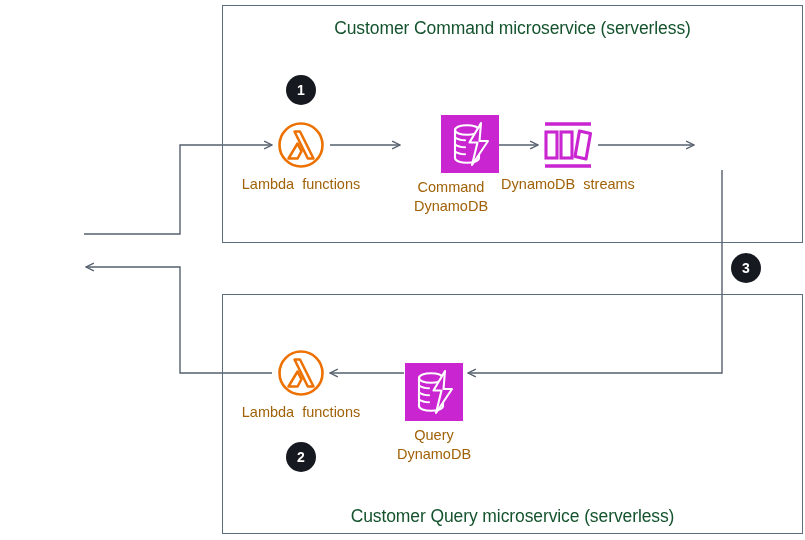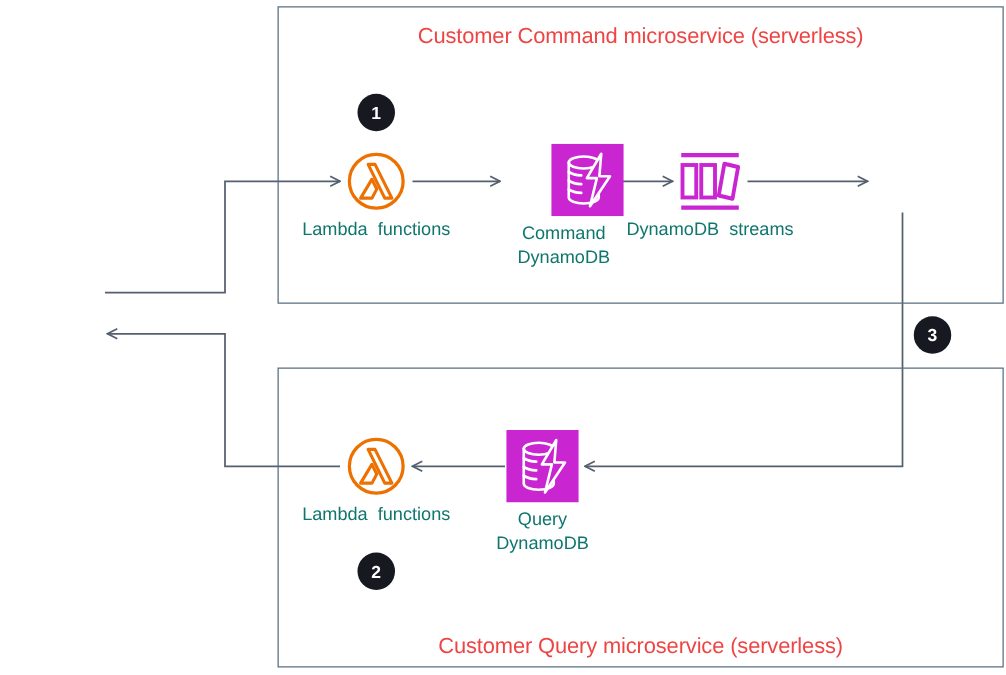--- a/index.html
+++ b/index.html
@@ -19,36 +19,36 @@
   }
   #group-command{left:222px;top:5px;width:581px;height:238px;}
   #group-query{left:222px;top:294px;width:581px;height:240px;}
 
   .group-title{
     position:absolute;
     width:100%;
     text-align:center;
     font-size:17.5px;
     letter-spacing:-0.1px;
-    color:#ef4444;
+    color:#14532d;
     white-space:nowrap;
   }
   #group-command .group-title{top:12px;}
   #group-query  .group-title{top:211px;}
 
   .node{position:absolute;}
 
   .node-label{
     position:absolute;
     left:50%;
     transform:translateX(-50%);
     text-align:center;
     font-size:14.5px;
     line-height:18.5px;
-    color:#0f766e;
+    color:#a16207;
     white-space:pre;
   }
 
   
   .lambda-icon{width:48px;height:48px;}
   
   .ddb-icon{width:58px;height:58px;}
   
   .streams-icon{width:54px;height:48px;}
   
@@ -146,21 +146,21 @@
 
   <div class="node" style="left:277px;top:349px;">
     <svg class="lambda-icon" viewBox="0 0 48 48" xmlns="http://www.w3.org/2000/svg">
       <circle cx="24" cy="24" r="21.5" fill="none" stroke="#ED7100" stroke-width="2.6"></circle>
       <path d="M17.5 10.5 L23 10.5 L36.5 37.5 L30.8 37.5 Z
                M20.5 22.5 L24.4 30.3 L20.6 37.5 L11.5 37.5 Z" fill="none" stroke="#ED7100" stroke-width="2.5" stroke-linejoin="round"></path>
     </svg>
     <div class="node-label" style="top:54px;width:190px;">Lambda  functions</div>
   </div>
 
-  <div class="node" style="left:405px;top:344px;">
+  <div class="node" style="left:405px;top:363px;">
     <svg class="ddb-icon" viewBox="0 0 58 58" xmlns="http://www.w3.org/2000/svg">
       <rect x="0" y="0" width="58" height="58" fill="#C925D1"></rect>
       <g fill="none" stroke="#ffffff" stroke-width="2.1" stroke-linejoin="round" stroke-linecap="round">
         <path d="M14 15 C14 12.3 19.4 10.2 26 10.2 C32.6 10.2 38 12.3 38 15
                  L38 43 C38 45.7 32.6 47.8 26 47.8 C19.4 47.8 14 45.7 14 43 Z"></path>
         <path d="M14 15 C14 17.7 19.4 19.8 26 19.8 C32.6 19.8 38 17.7 38 15"></path>
         <path d="M14 22.5 C16.5 24.3 20.5 25.2 24 25.3"></path>
         <path d="M14 29.5 C16.5 31.3 20.5 32.2 24 32.3"></path>
         <path d="M14 36.5 C16.5 38.3 20.5 39.2 24 39.3"></path>
       </g>

